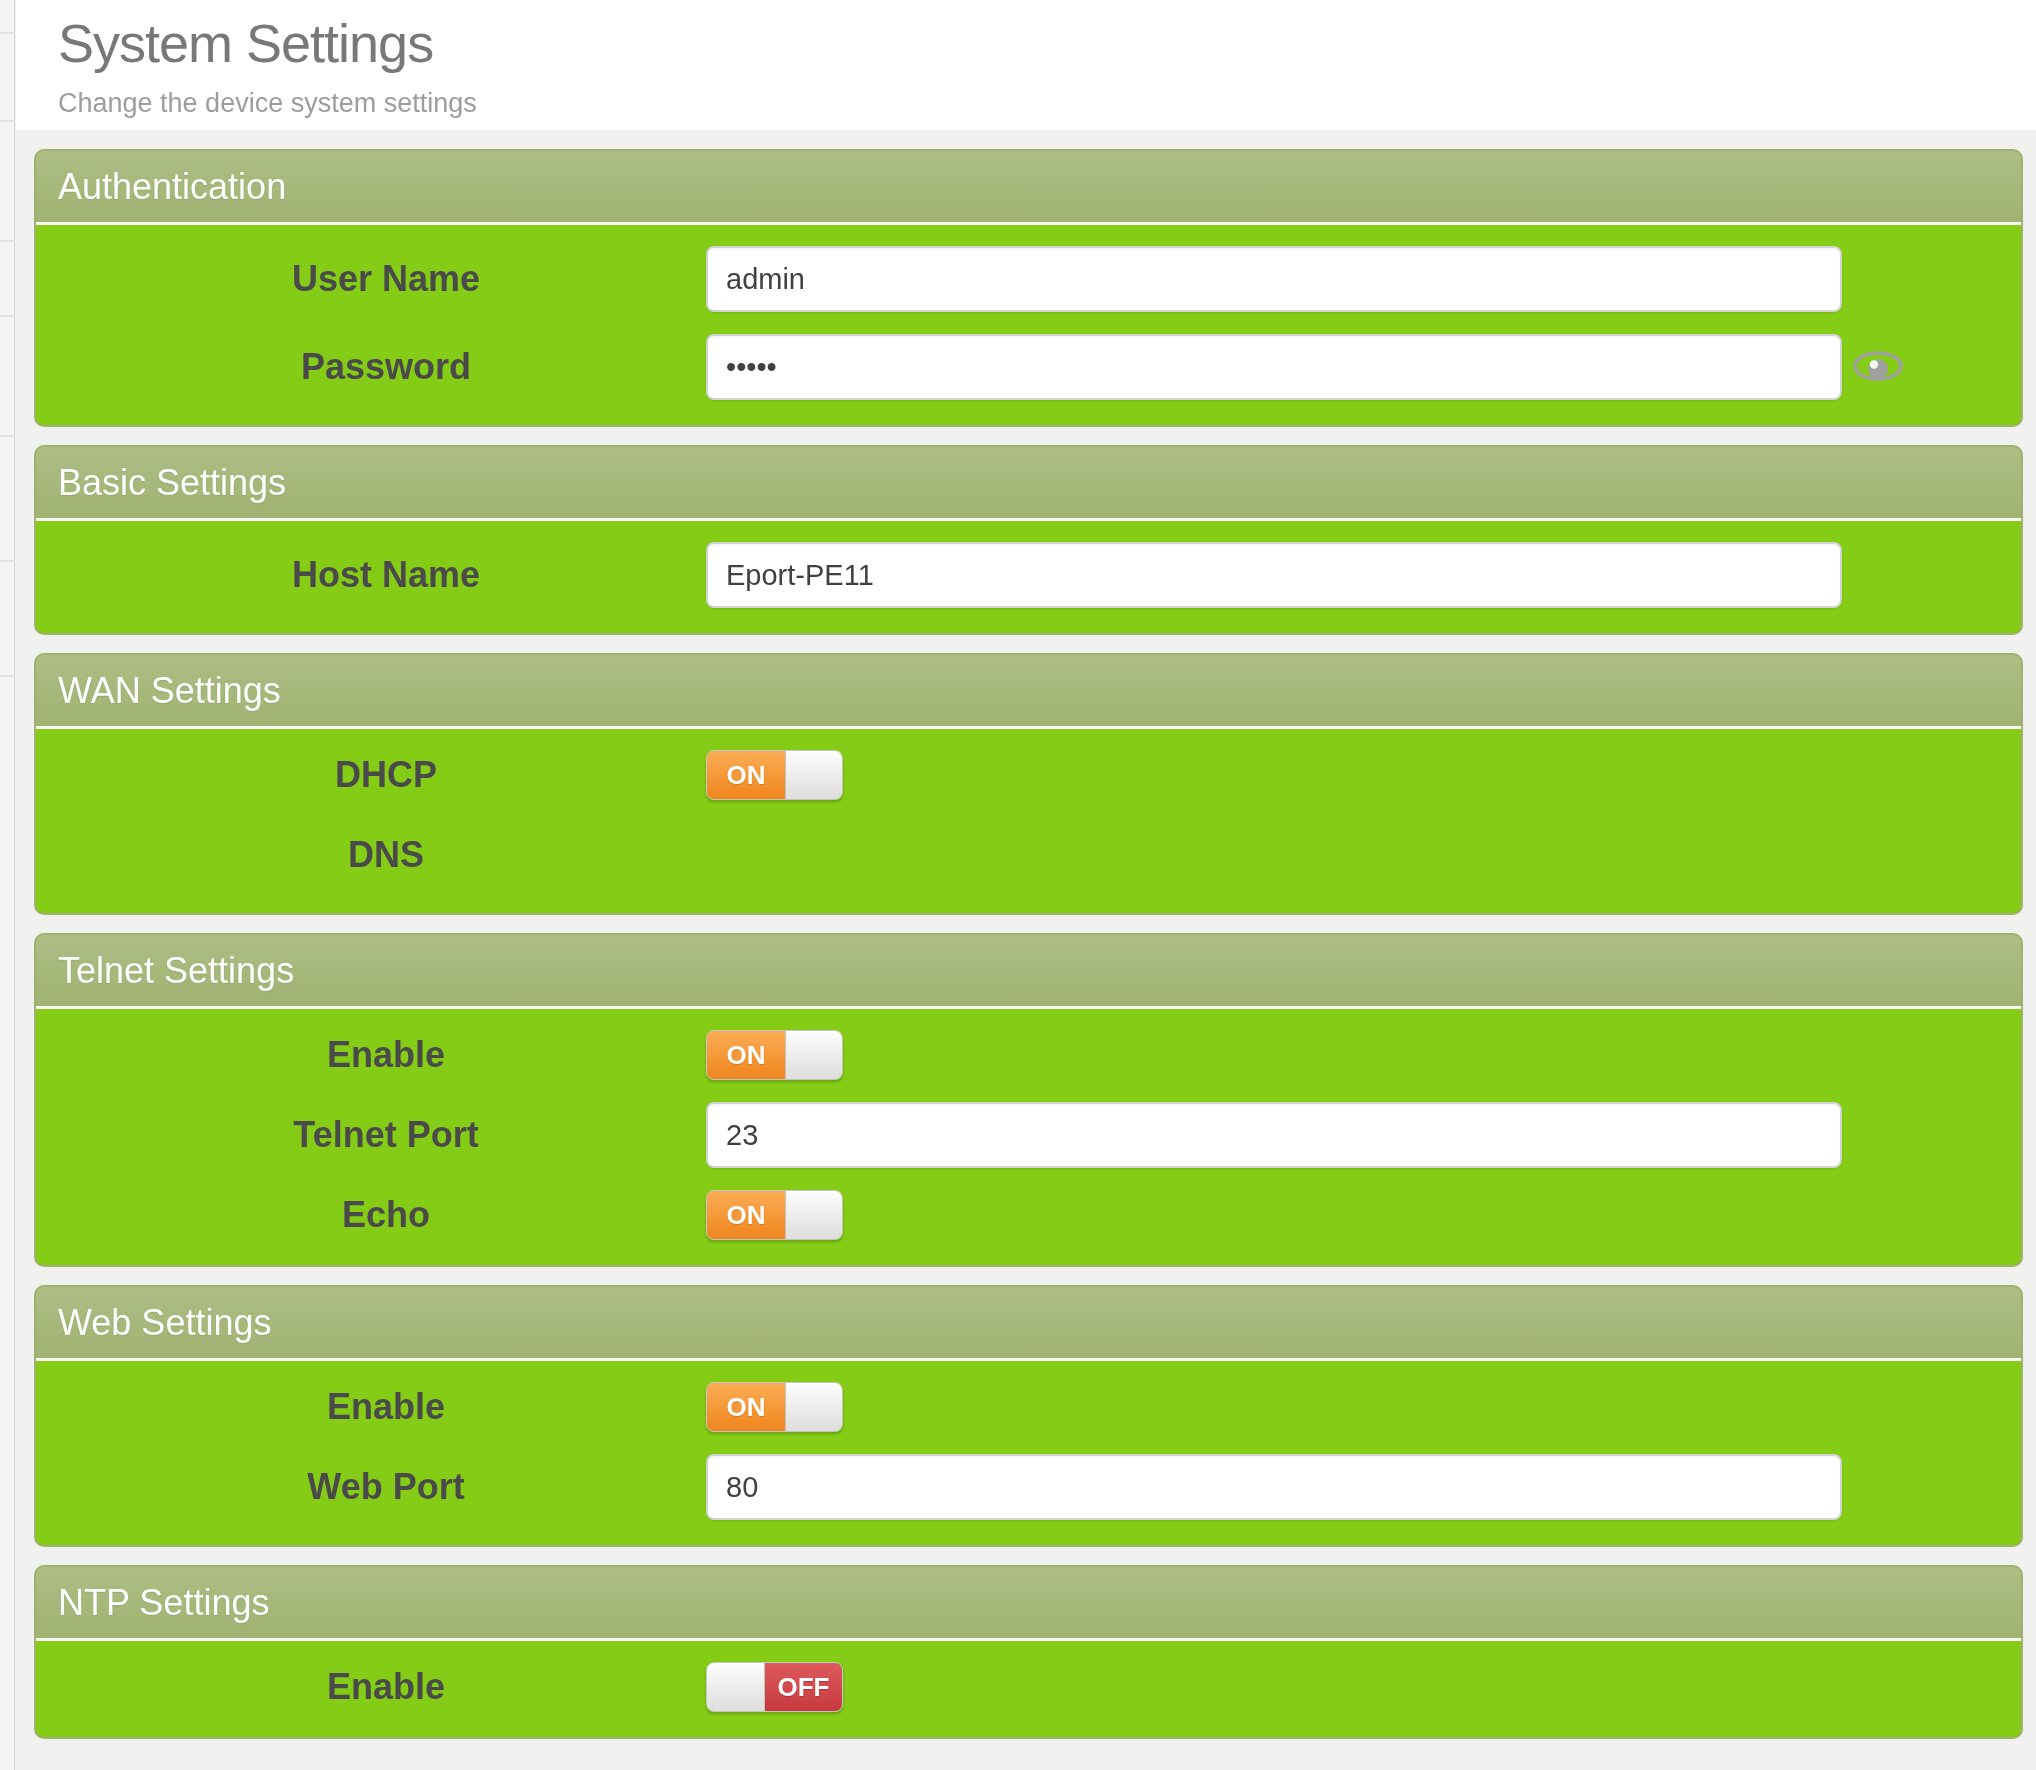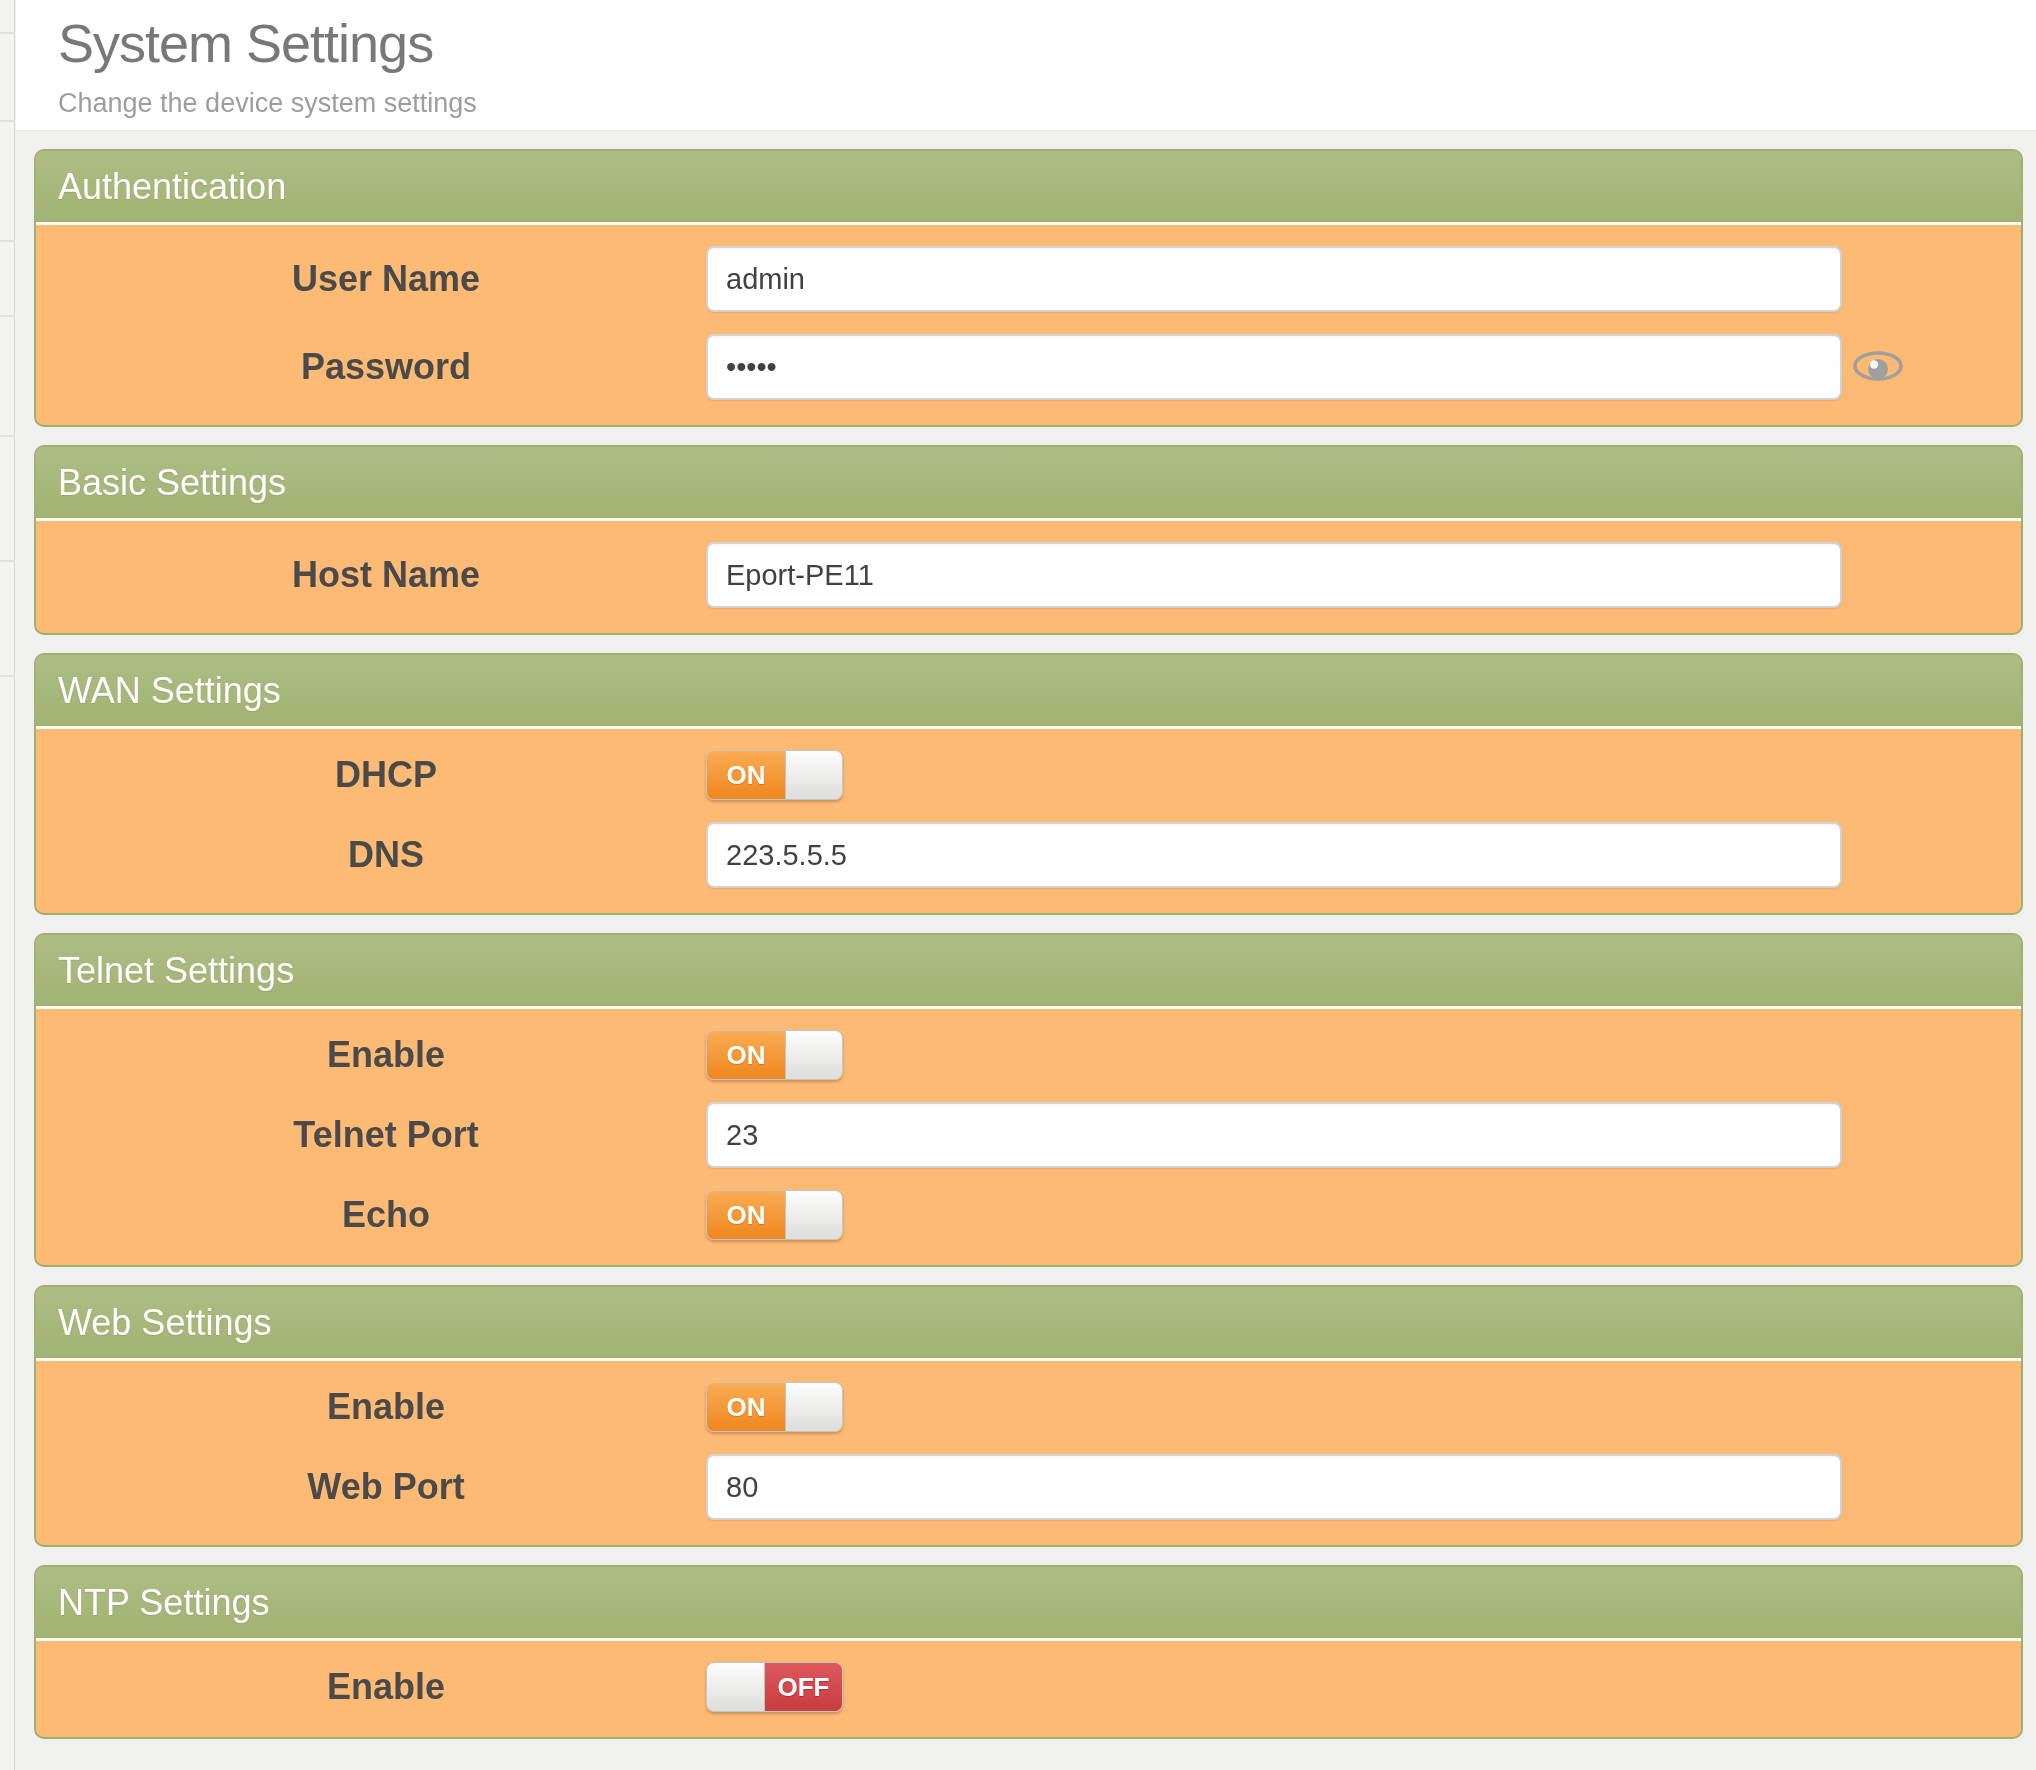--- a/index.html
+++ b/index.html
@@ -32,21 +32,21 @@
     font-size: 54px; font-weight: 200; color: #787878;
     letter-spacing: -1px; line-height: 1.12;
   }
   .page-subtitle { font-size: 27px; font-weight: 300; color: #9d9d9d; margin-top: 15px; }
 
   .content { padding: 18px 13px 0 18px; }
 
   .panel {
     border: 2px solid #9fb170;
     border-radius: 10px;
-    background: #fdba74;
+    background: #84cc16;
     margin-bottom: 18px;
     overflow: hidden;
   }
   .panel-header {
     height: 74px;
     background: linear-gradient(#adbd85, #a1b372);
     border-bottom: 3px solid #fbfcf7;
     display: flex; align-items: center;
     padding-left: 22px;
     color: #ffffff; font-size: 36px; font-weight: 400;
@@ -170,23 +170,20 @@
             <div class="row-label">DHCP</div>
             <div class="control">
               <div class="toggle on">
                 <span class="seg-on">ON</span>
                 <span class="knob"></span>
               </div>
             </div>
           </div>
           <div class="row input-row">
             <div class="row-label">DNS</div>
-            <div class="control">
-              <input class="text-input" type="text" value="223.5.5.5" style="">
-            </div>
           </div>
         </div>
       </div>
 
       <div class="panel">
         <div class="panel-header">Telnet Settings</div>
         <div class="panel-body">
           <div class="row toggle-row">
             <div class="row-label">Enable</div>
             <div class="control">

